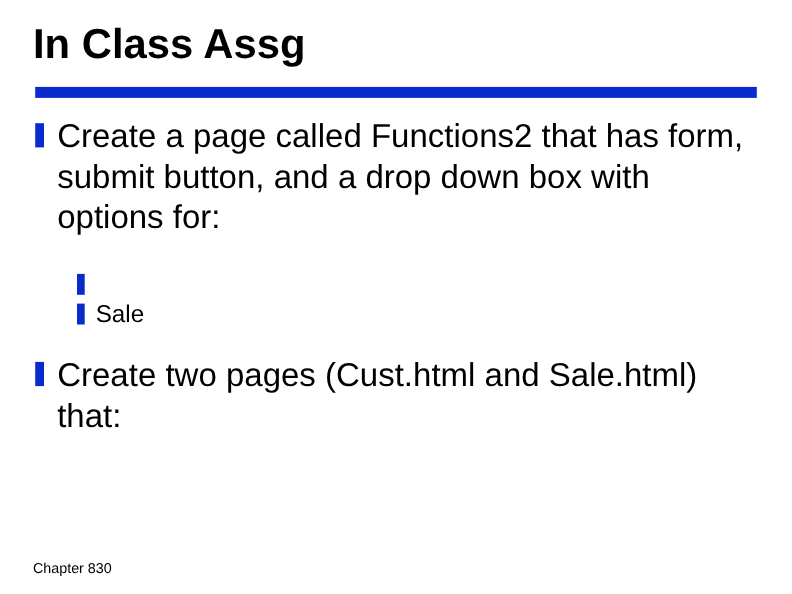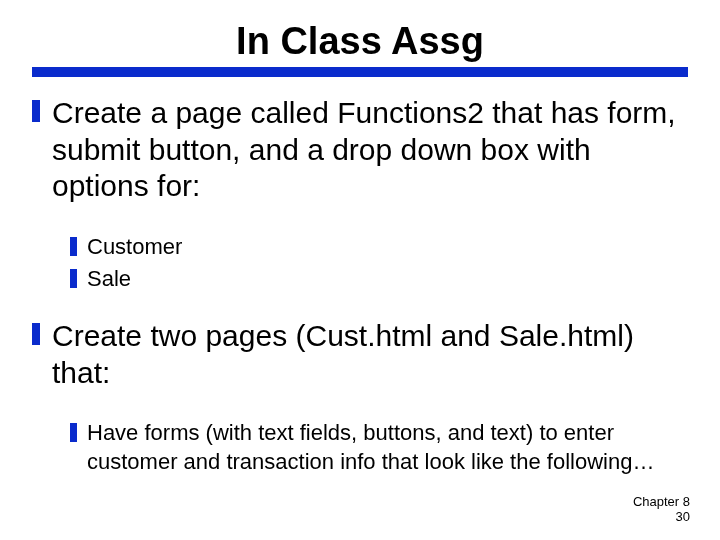--- a/index.html
+++ b/index.html
@@ -8,23 +8,23 @@
     width: 720px;
     height: 540px;
     position: relative;
     padding: 20px 30px 0 30px;
   }
   .title {
     font-family: "Arial Black", Gadget, sans-serif;
     font-weight: 900;
     font-size: 38px;
     color: #000;
-    text-align: center;
+    text-align: left;
     letter-spacing: 0px;
-    margin-bottom: 4px;
+    margin-bottom: 16px;
   }
   .hr-blue {
     height: 10px;
     background: #0a2bcc;
     margin: 0 2px 18px 2px;
   }
   .content {
     padding: 0 2px;
   }
   .b1 {
@@ -65,25 +65,24 @@
     margin-top: 4px;
   }
   .spacer { height: 20px; }
   .spacer-sm { height: 12px; }
   .footer {
     position: absolute;
     bottom: 16px;
     left: 30px;
     right: 30px;
     display: flex;
-    justify-content: center;
+    justify-content: flex-start;
     align-items: flex-end;
     font-size: 13px;
     color: #000;
-    flex-direction: column;
   }
   .footer-center {
     position: absolute;
     left: 50%;
     transform: translateX(-50%);
     white-space: nowrap;
   }
 </style>
 </head>
 <body>
@@ -97,40 +96,35 @@
 
     <div class="b1">
       <div class="bullet"></div>
       <div class="b1-text">Create a page called Functions2 that has form, submit button, and a drop down box with options for:</div>
     </div>
 
     <div class="spacer-sm"></div>
 
     <div class="b2">
       <div class="bullet-sm"></div>
-      <div class="b2-text">Customer</div>
     </div>
     <div class="b2">
       <div class="bullet-sm"></div>
       <div class="b2-text">Sale</div>
     </div>
 
     <div class="spacer"></div>
 
     <div class="b1">
       <div class="bullet"></div>
       <div class="b1-text">Create two pages (Cust.html and Sale.html) that:</div>
     </div>
 
     <div class="spacer-sm"></div>
 
-    <div class="b2">
-      <div class="bullet-sm"></div>
-      <div class="b2-text">Have forms (with text fields, buttons, and text) to enter customer and transaction info that look like the following…</div>
-    </div>
 
   </div>
 
   <div class="footer">
     <span>Chapter 8</span>
     <span>30</span>
   </div>
 
 </div>
 

